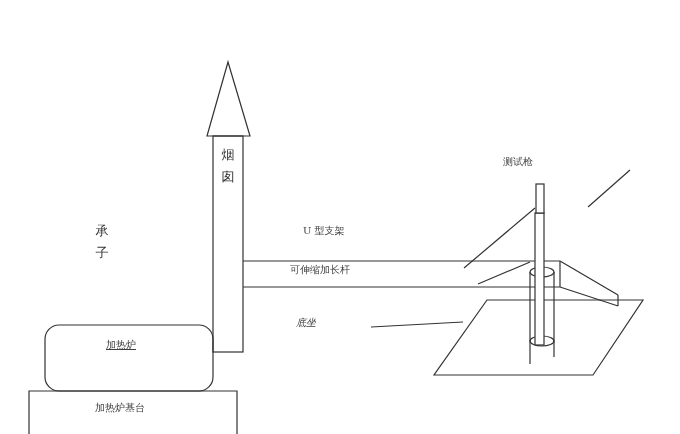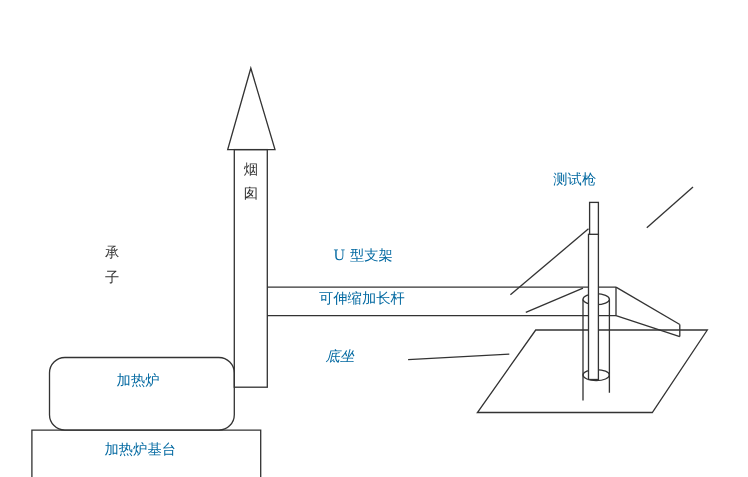--- a/index.html
+++ b/index.html
@@ -1,19 +1,19 @@
 <!DOCTYPE html>
 <html><head>
 <meta charset="utf-8">
 <style>
   html, body { margin:0; padding:0; background:#ffffff; }
   body { width:680px; height:434px; position:relative; overflow:hidden;
          font-family: "DejaVu Serif", "Liberation Serif", serif; }
   svg { position:absolute; left:0; top:0; }
-  .lbl { position:absolute; font-size:13px; color:#0369a1; white-space:nowrap; line-height:1; }
+  .lbl { position:absolute; font-size:10px; color:#404040; white-space:nowrap; line-height:1; }
   .vlbl { position:absolute; font-size:13px; color:#333333; width:14px; line-height:22px; text-align:center; }
 </style>
 </head>
 <body>
 
 <svg width="680" height="434" viewBox="0 0 680 434">
   <g fill="none" stroke="#333333" stroke-width="1.2">
 
     <polygon points="228,62 207,136 250,136"></polygon>
 
@@ -56,14 +56,14 @@
 
 <div class="vlbl" style="left:95px; top:220px;">
   <div>承</div>
   <div>子</div>
 </div>
 
 <div class="lbl" style="left:303px; top:226px;">U 型支架</div>
 <div class="lbl" style="left:290px; top:265px;">可伸缩加长杆</div>
 <div class="lbl" style="left:296px; top:318px;font-style:italic;">底坐</div>
 <div class="lbl" style="left:503px; top:157px;">测试枪</div>
-<div class="lbl" style="left:106px; top:340px;">加热炉</div>
+<div class="lbl" style="left:106px; top:340px;text-decoration:underline;">加热炉</div>
 <div class="lbl" style="left:95px; top:403px;text-align:right;">加热炉基台</div>
 
 </body></html>

